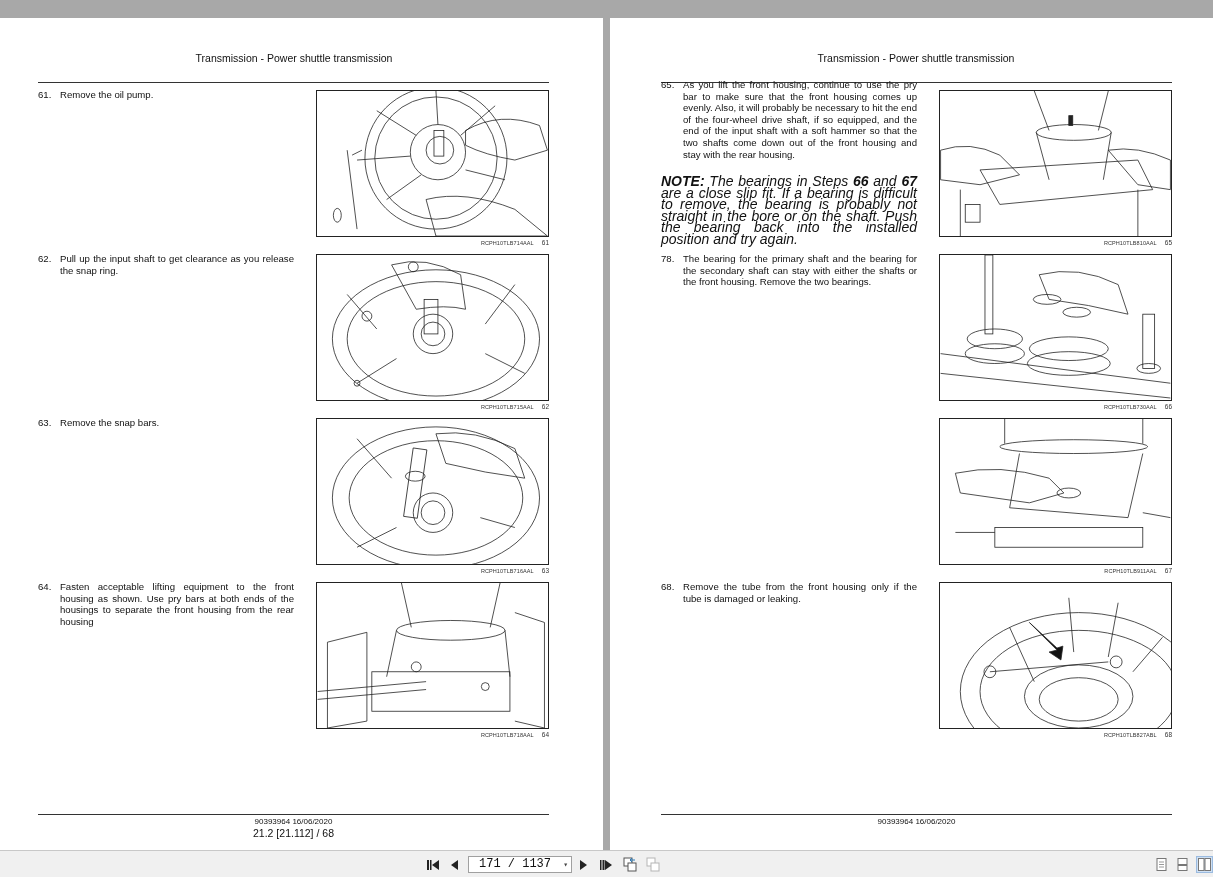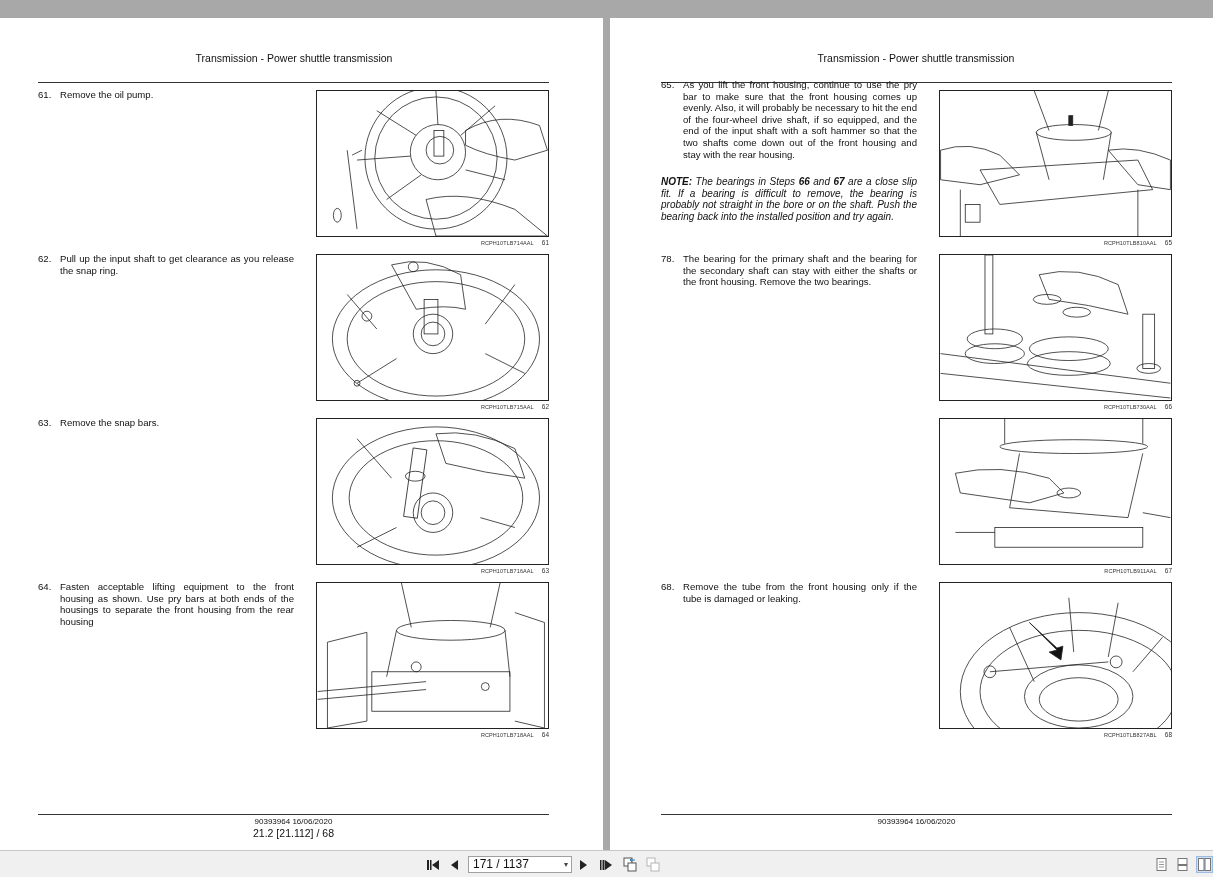--- a/index.html
+++ b/index.html
@@ -20,34 +20,34 @@
   .footer { position: absolute; top: 799px; text-align: center; }
   .left .footer { left: 38px; width: 511px; }
   .right .footer { left: 51px; width: 511px; }
   .footer .doc { font-size: 8px; line-height: 10px; }
   .footer .pg { font-size: 10.5px; line-height: 13px; }
   .step { position: absolute; font-size: 9.6px; line-height: 11.6px; width: 256px; }
   .left .step { left: 38px; }
   .right .step { left: 51px; }
   .step .num { position: absolute; left: 0; top: 0; }
   .step .txt { margin-left: 22px; text-align: justify; }
-  .note { position: absolute; left: 51px; width: 256px; font-size: 10px; line-height: 11.6px; font-style: italic; text-align: justify; }
+  .note { position: absolute; left: 51px; width: 256px; font-size: 14px; line-height: 11.6px; font-style: italic; text-align: justify; }
   .note b { font-weight: bold; }
   .fig { position: absolute; border: 1px solid #222; background: #fff; overflow: hidden; }
   .left .fig { left: 316px; width: 233px; height: 147px; }
   .right .fig { left: 329px; width: 233px; height: 147px; }
   .caption { position: absolute; font-size: 5.5px; color: #333; text-align: right; width: 233px; }
   .caption .code { letter-spacing: 0.1px; }
   .caption .n { display: inline-block; margin-left: 8px; font-size: 6.5px; }
   .left .caption { left: 316px; }
   .right .caption { left: 329px; }
   .fig svg { width: 100%; height: 100%; display: block; }
   .toolbar { position: absolute; left: 0; top: 850px; width: 1213px; height: 27px; background: #f0f0f0; border-top: 1px solid #c8c8c8; }
   .tb-btn { position: absolute; top: 6px; height: 15px; display: flex; align-items: center; justify-content: center; cursor: pointer; }
-  .page-input { position: absolute; left: 468px; top: 5px; width: 104px; height: 17px; border: 1px solid #a0a0a0; background: #fff; font-size: 12px; line-height: 15px; padding-left: 4px; color: #111; }
+  .page-input { position: absolute; left: 468px; top: 5px; width: 104px; height: 17px; border: 1px solid #a0a0a0; background: #fff; font-size: 12px; line-height: 15px; padding-left: 10px; color: #111; font-family: Liberation Mono, monospace; }
   .page-input .dd { position: absolute; right: 3px; top: 0; font-size: 8px; color: #444; }
   .view-btn { position: absolute; top: 5px; width: 17px; height: 17px; display: flex; align-items: center; justify-content: center; }
   .view-btn.active { background: #cfe0f3; border: 1px solid #9bbbe0; }
 </style>
 </head>
 <body>
 
 <div class="viewer">
 
   <div class="page left">

